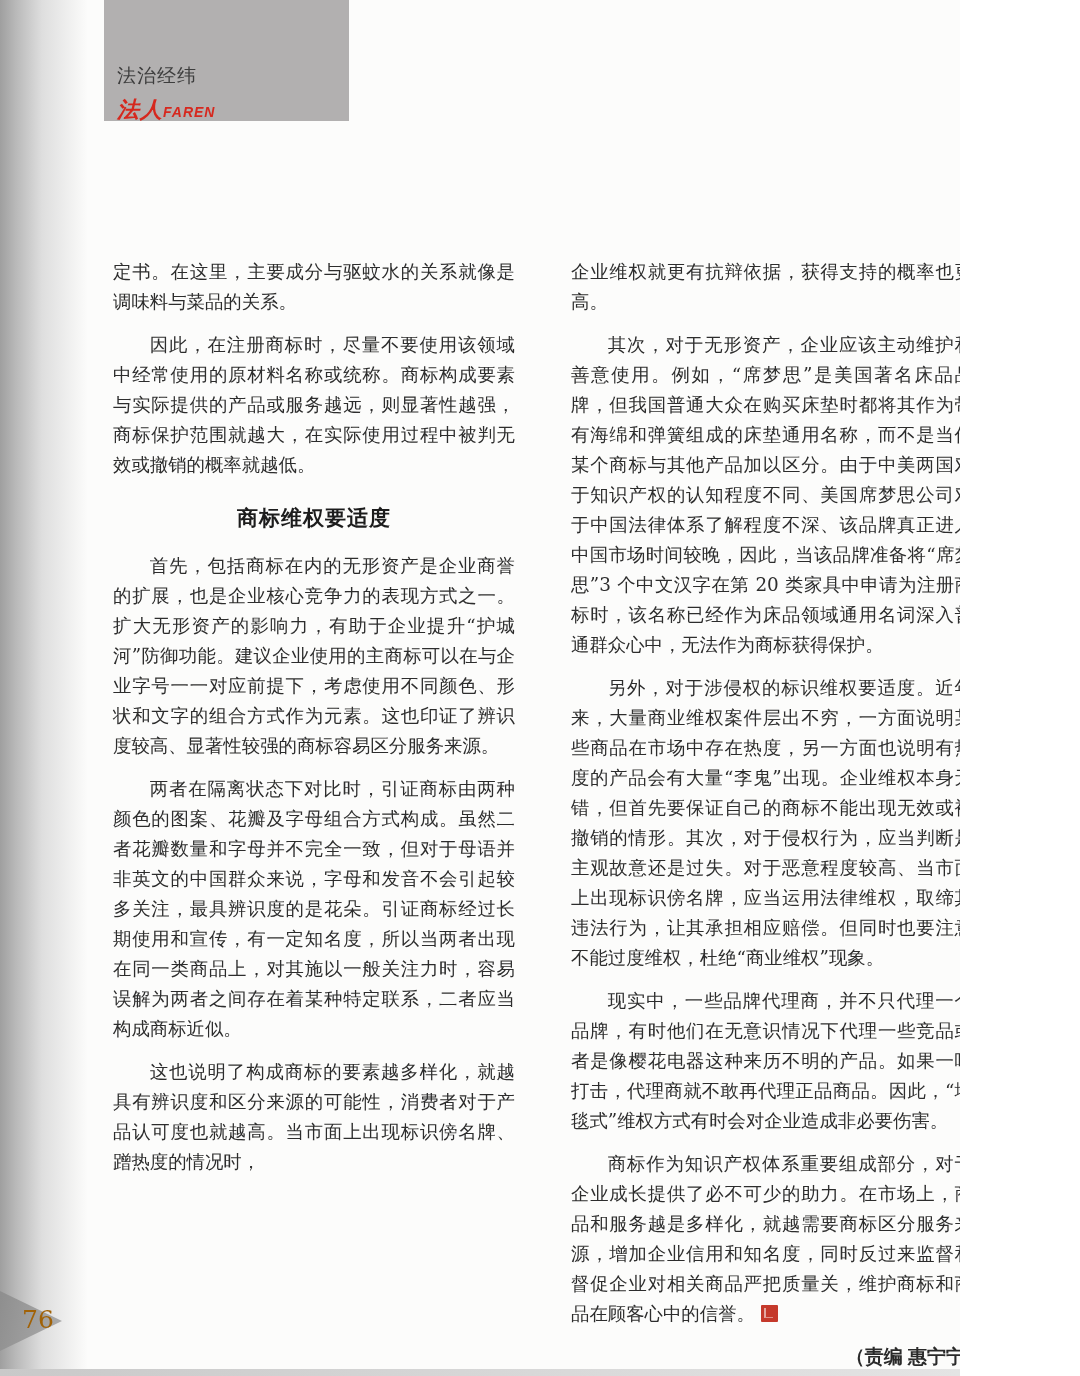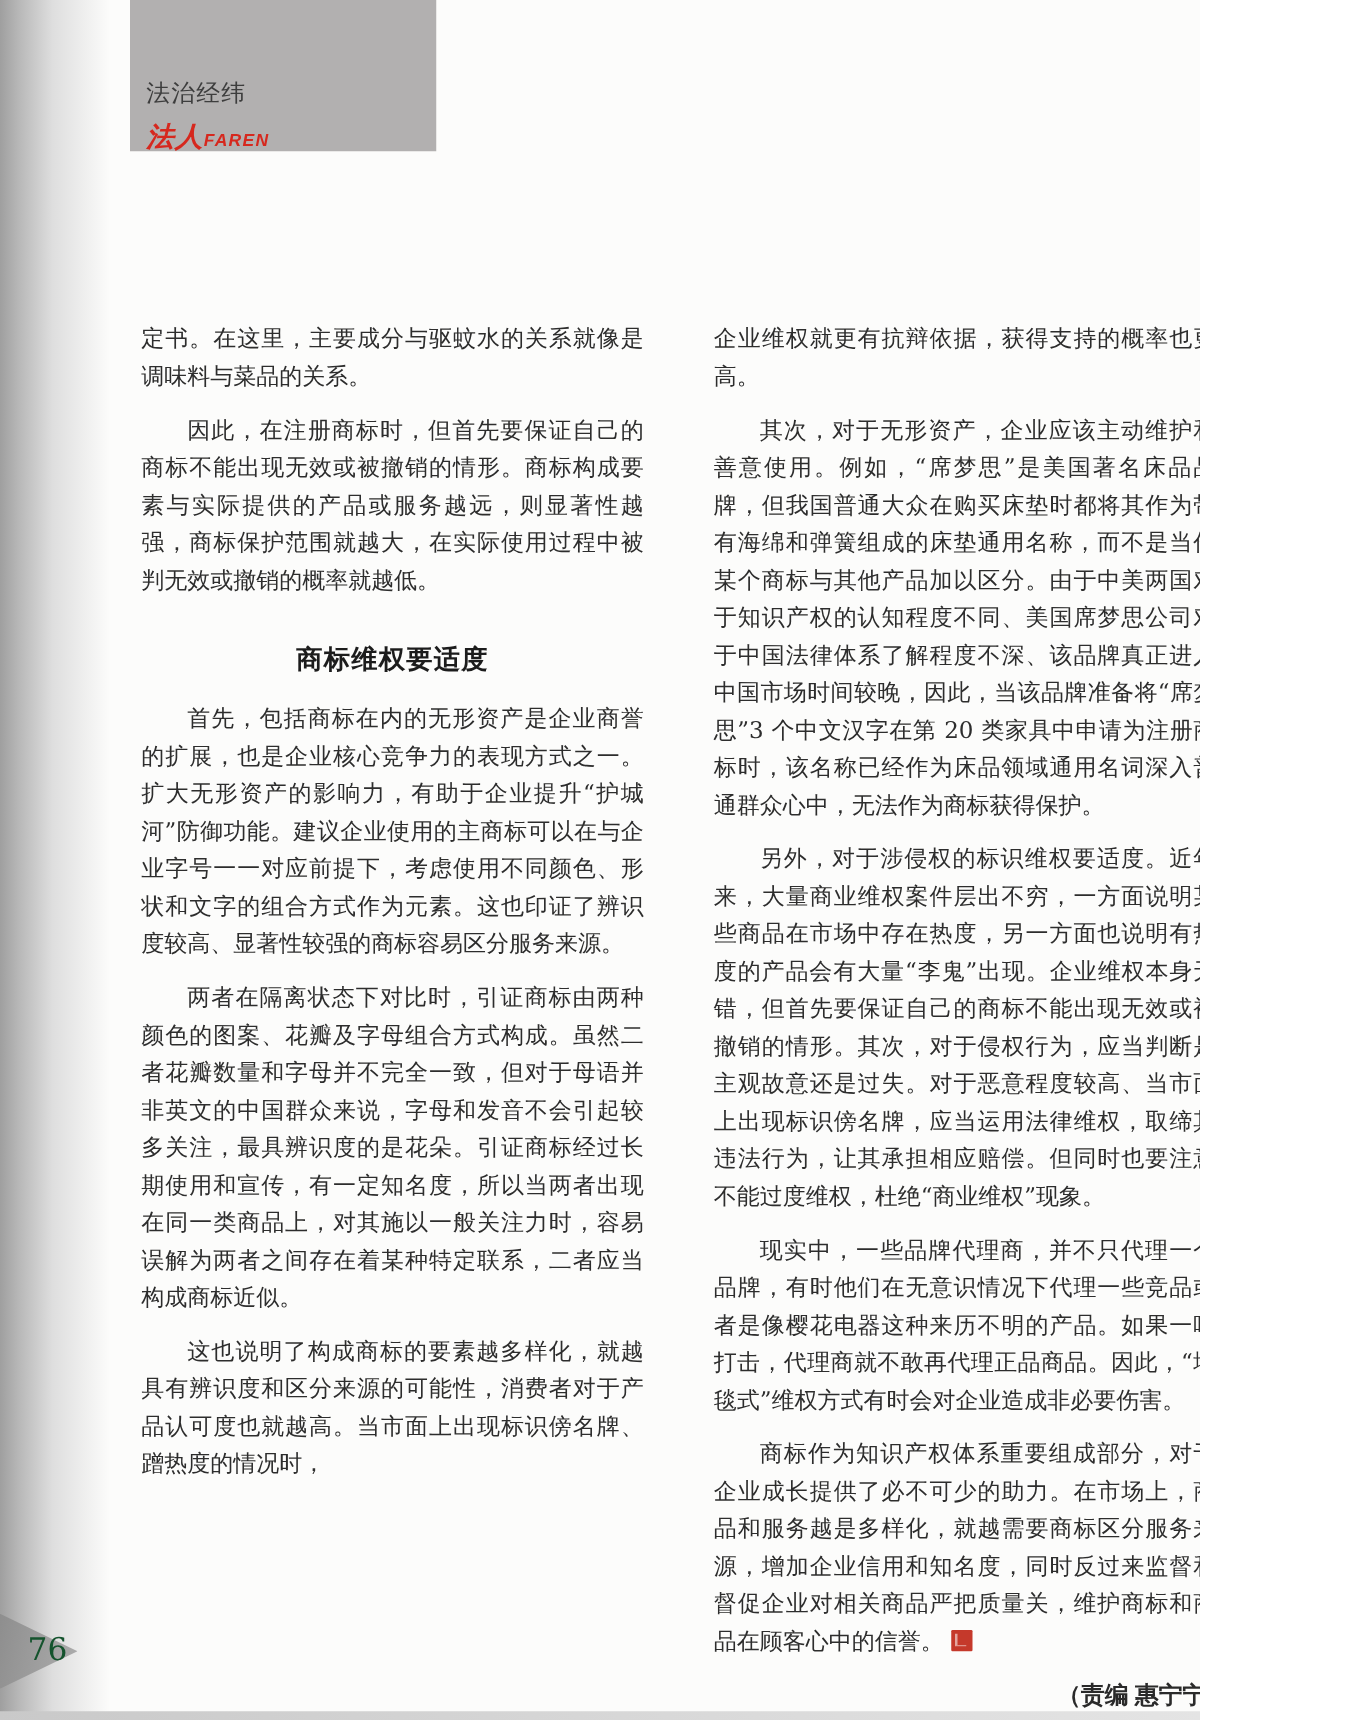--- a/index.html
+++ b/index.html
@@ -48,21 +48,21 @@
   .col{
     position:absolute;top:244px;width:428px;
     font-size:18.4px;line-height:30px;color:#2d2d2d;
     text-align:justify;text-justify:inter-ideograph;
   }
   .col-left{left:100px;}
   .col-right{left:558px;}
   .col p{margin:13px;}
   .col p.indent{text-indent:2em;}
   .col h2{
-    margin:32px 0 17px 0;
+    margin:22px 0 17px 0;
     text-align:center;
     font-family:"Liberation Sans","DejaVu Sans",sans-serif;
     font-size:21px;line-height:32px;color:#1c1c1c;font-weight:bold;
     letter-spacing:1px;
   }
   .editor-credit{
     text-align:right;
     font-family:"Liberation Sans","DejaVu Sans",sans-serif;
     font-weight:bold;font-size:19px;color:#2a2a2a;
     padding-right:2px;
@@ -82,40 +82,40 @@
   
   .page-num-tri{
     position:absolute;left:0;top:1291px;width:62px;height:60px;
     background:linear-gradient(100deg,#8e8e8e,#adadad);
     clip-path:polygon(0 0,100% 50%,0 100%);
     z-index:2;
   }
   .page-num{
     position:absolute;left:22px;top:1305px;
     font-family:"DejaVu Serif","Liberation Serif",serif;
-    font-size:25px;color:#14532d;z-index:3;
+    font-size:25px;color:#a16207;z-index:3;
   }
 </style>
 </head>
 <body>
 
 <div class="page">
 
   <div class="left-shadow"></div>
 
   <div class="header-box">
     <div class="section-label">法治经纬</div>
     <div class="logo">
       <span class="cn">法人</span><span class="en">FAREN</span>
     </div>
   </div>
 
   <div class="col col-left">
     <p>定书。在这里，主要成分与驱蚊水的关系就像是调味料与菜品的关系。</p>
-    <p class="indent">因此，在注册商标时，但首先要保证自己的商标不能出现无效或被撤销的情形。商标构成要素与实际提供的产品或服务越远，则显著性越强，商标保护范围就越大，在实际使用过程中被判无效或撤销的概率就越低。</p>
+    <p class="indent">因此，在注册商标时，尽量不要使用该领域中经常使用的原材料名称或统称。商标构成要素与实际提供的产品或服务越远，则显著性越强，商标保护范围就越大，在实际使用过程中被判无效或撤销的概率就越低。</p>
     <h2>商标维权要适度</h2>
     <p class="indent">首先，包括商标在内的无形资产是企业商誉的扩展，也是企业核心竞争力的表现方式之一。扩大无形资产的影响力，有助于企业提升“护城河”防御功能。建议企业使用的主商标可以在与企业字号一一对应前提下，考虑使用不同颜色、形状和文字的组合方式作为元素。这也印证了辨识度较高、显著性较强的商标容易区分服务来源。</p>
     <p class="indent">两者在隔离状态下对比时，引证商标由两种颜色的图案、花瓣及字母组合方式构成。虽然二者花瓣数量和字母并不完全一致，但对于母语并非英文的中国群众来说，字母和发音不会引起较多关注，最具辨识度的是花朵。引证商标经过长期使用和宣传，有一定知名度，所以当两者出现在同一类商品上，对其施以一般关注力时，容易误解为两者之间存在着某种特定联系，二者应当构成商标近似。</p>
     <p class="indent">这也说明了构成商标的要素越多样化，就越具有辨识度和区分来源的可能性，消费者对于产品认可度也就越高。当市面上出现标识傍名牌、蹭热度的情况时，</p>
   </div>
 
   <div class="col col-right">
     <p>企业维权就更有抗辩依据，获得支持的概率也更高。</p>
     <p class="indent">其次，对于无形资产，企业应该主动维护和善意使用。例如，“席梦思”是美国著名床品品牌，但我国普通大众在购买床垫时都将其作为带有海绵和弹簧组成的床垫通用名称，而不是当作某个商标与其他产品加以区分。由于中美两国对于知识产权的认知程度不同、美国席梦思公司对于中国法律体系了解程度不深、该品牌真正进入中国市场时间较晚，因此，当该品牌准备将“席梦思”3 个中文汉字在第 20 类家具中申请为注册商标时，该名称已经作为床品领域通用名词深入普通群众心中，无法作为商标获得保护。</p>
     <p class="indent">另外，对于涉侵权的标识维权要适度。近年来，大量商业维权案件层出不穷，一方面说明某些商品在市场中存在热度，另一方面也说明有热度的产品会有大量“李鬼”出现。企业维权本身无错，但首先要保证自己的商标不能出现无效或被撤销的情形。其次，对于侵权行为，应当判断是主观故意还是过失。对于恶意程度较高、当市面上出现标识傍名牌，应当运用法律维权，取缔其违法行为，让其承担相应赔偿。但同时也要注意不能过度维权，杜绝“商业维权”现象。</p>

